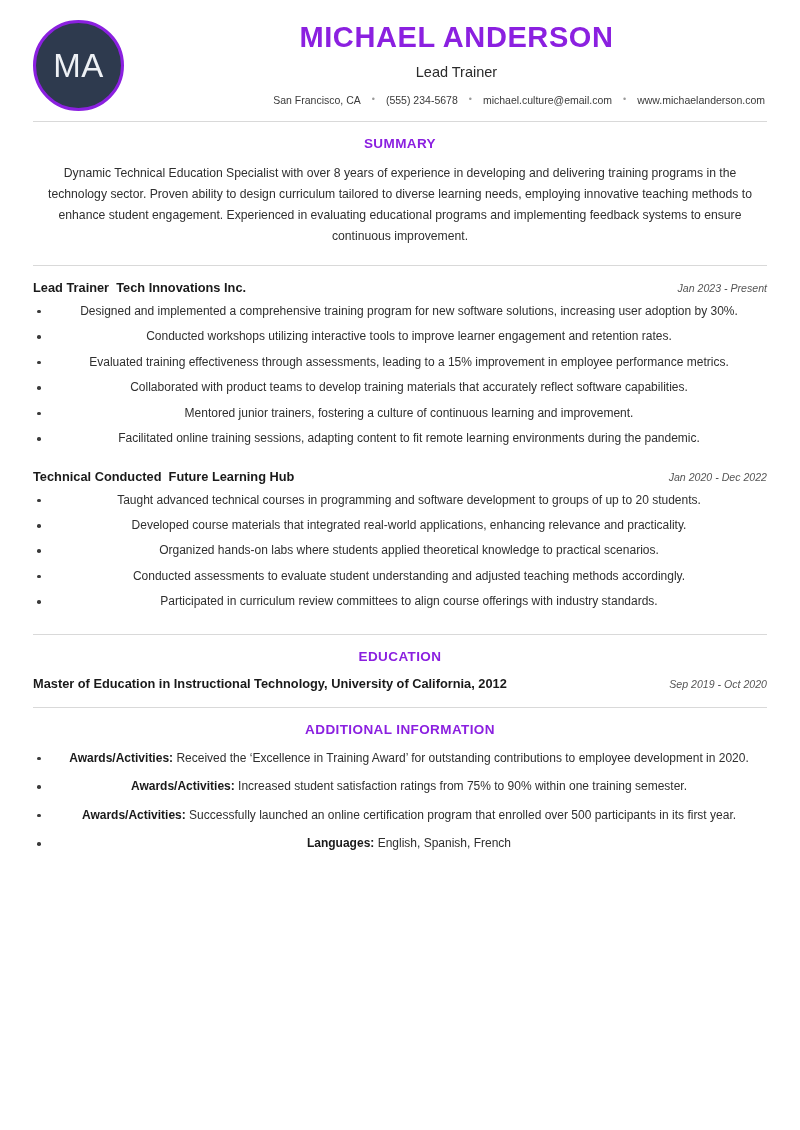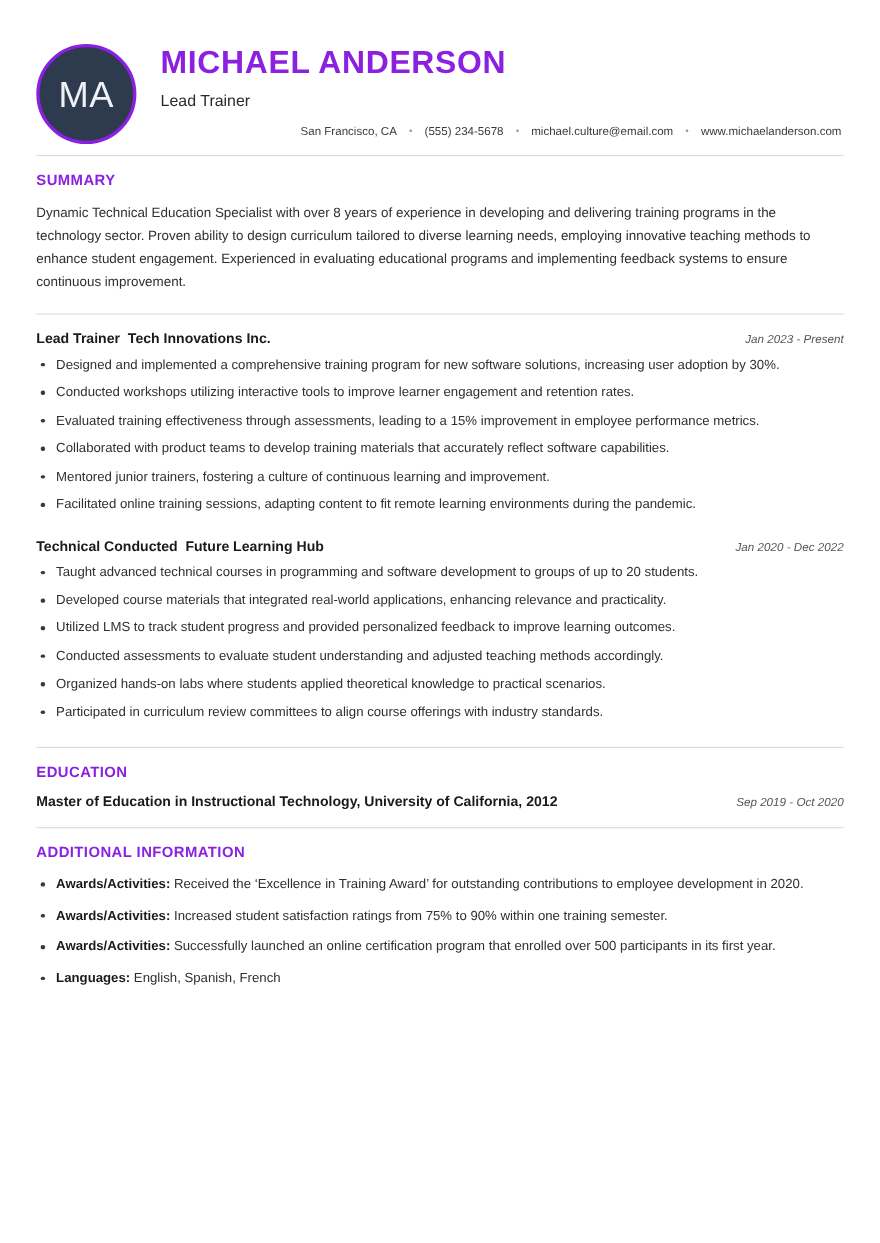--- a/index.html
+++ b/index.html
@@ -11,23 +11,24 @@
     width: 800px;
     height: 1130px;
     font-family: "Liberation Sans", sans-serif;
     color: #333333;
     -webkit-font-smoothing: antialiased;
   }
   .page {
     width: 800px;
     height: 1130px;
     box-sizing: border-box;
-    padding: 36px 33px 0 33px;
+    padding: 16px 33px 0 33px;
     background: #ffffff;
     position: relative;
+    text-align: center;
   }
 
   
   .header {
     display: flex;
     align-items: flex-start;
     padding-bottom: 10px;
   }
   .avatar {
     width: 91px;
@@ -239,23 +240,22 @@
     <div class="entry-spacer"></div>
 
     <div class="entry">
       <div class="entry-head">
         <span class="entry-title">Technical Conducted  Future Learning Hub</span>
         <span class="entry-date">Jan 2020 - Dec 2022</span>
       </div>
       <ul class="bullets">
         <li>Taught advanced technical courses in programming and software development to groups of up to 20 students.</li>
         <li>Developed course materials that integrated real-world applications, enhancing relevance and practicality.</li>
-        <li>Utilized LMS to track student progress and provided personalized feedback to improve learning outcomes.</li>
+        <li>Organized hands-on labs where students applied theoretical knowledge to practical scenarios.</li>
         <li>Conducted assessments to evaluate student understanding and adjusted teaching methods accordingly.</li>
-        <li>Organized hands-on labs where students applied theoretical knowledge to practical scenarios.</li>
         <li>Participated in curriculum review committees to align course offerings with industry standards.</li>
       </ul>
     </div>
   </div>
 
   <hr class="rule">
 
   <div class="section section-bottom-space">
     <h2 class="section-title">EDUCATION</h2>
     <div class="entry edu-entry">

